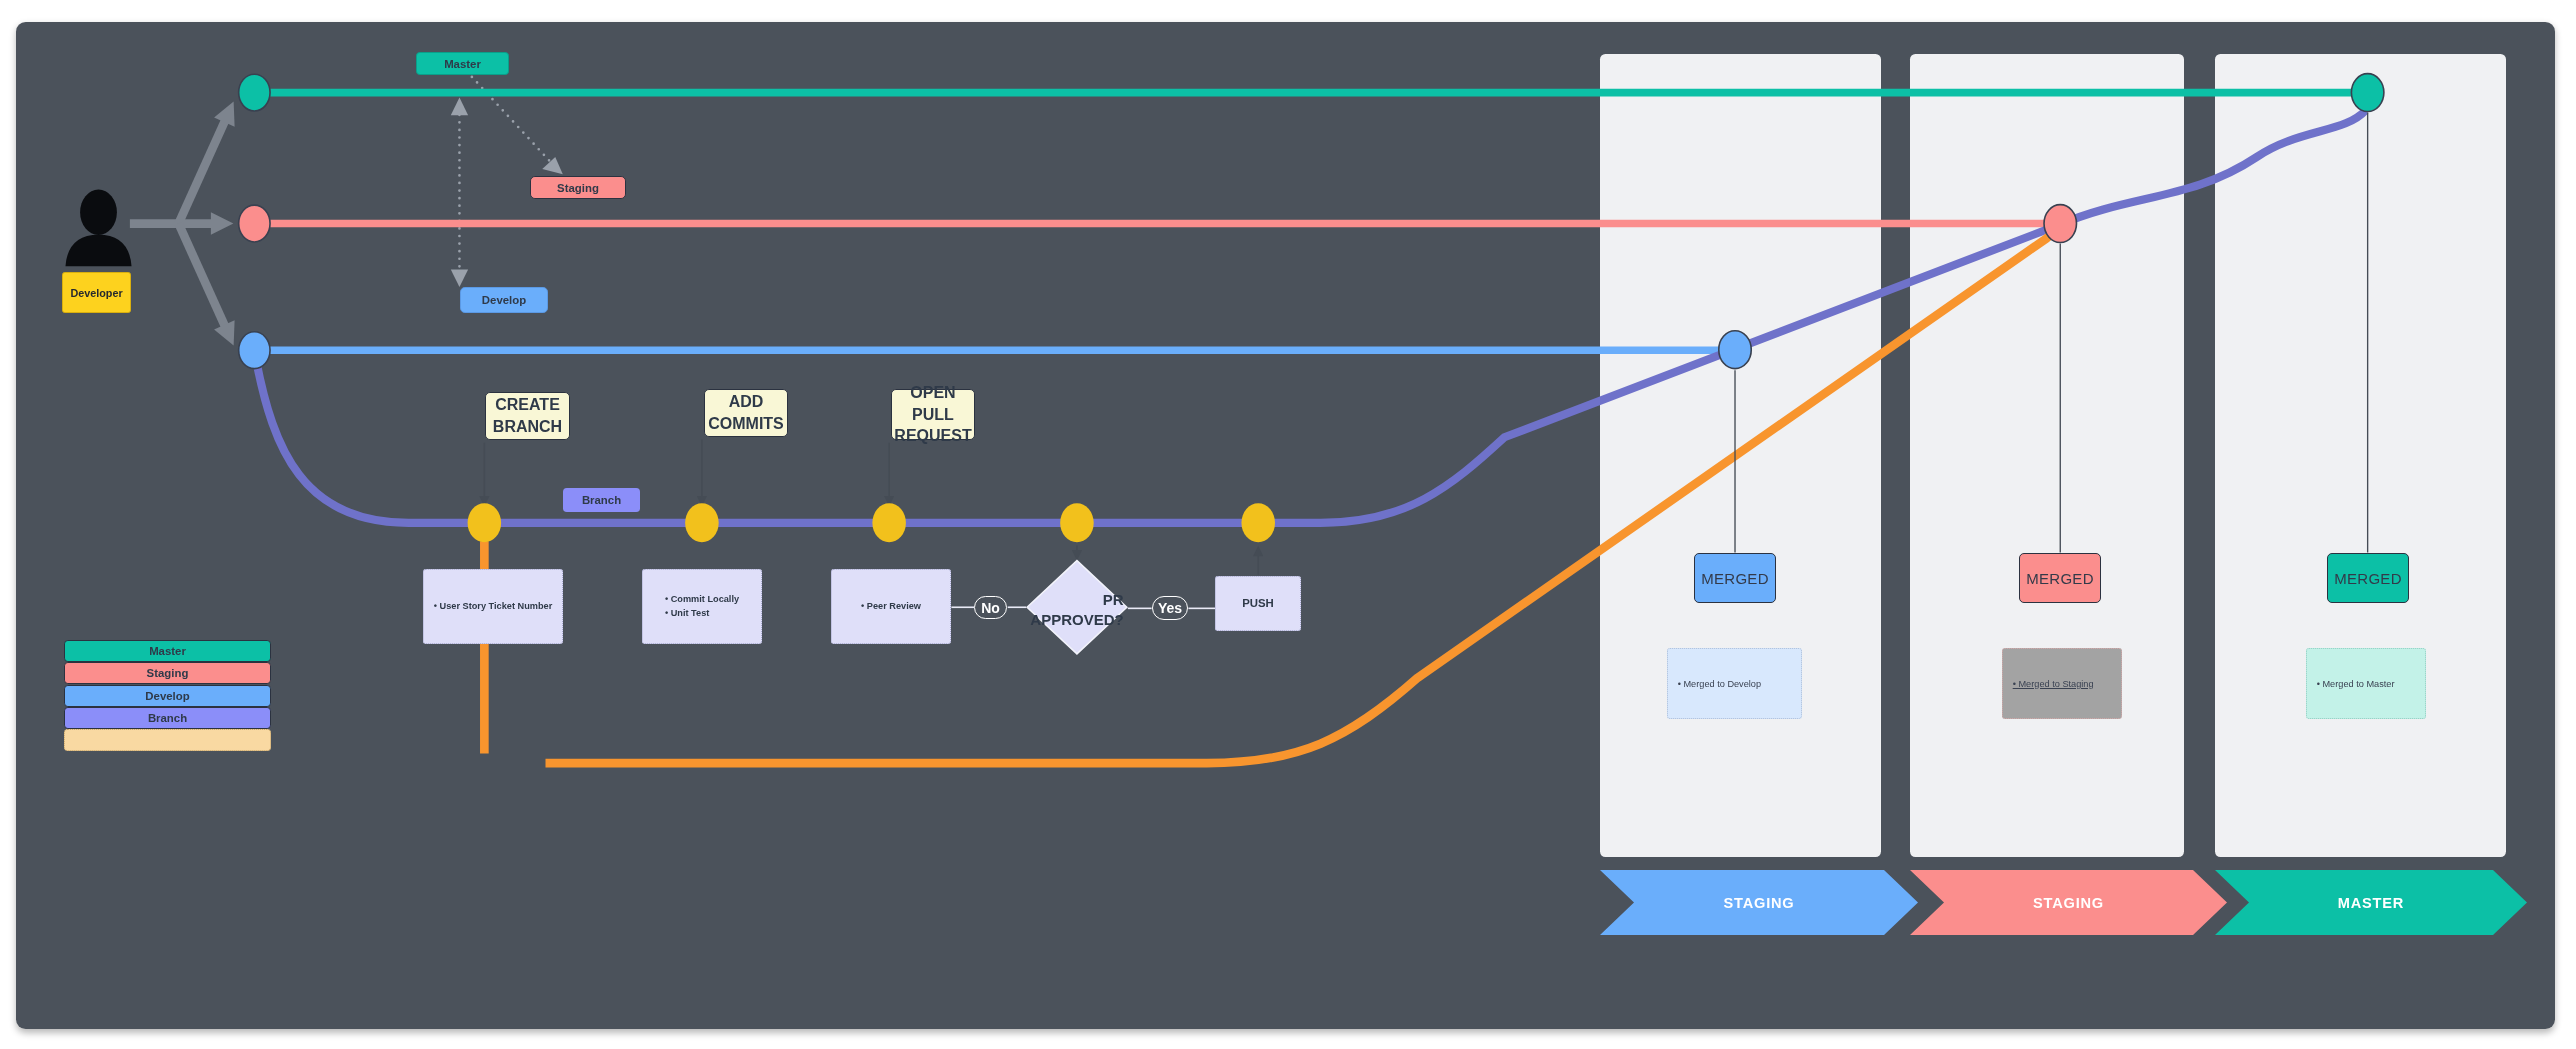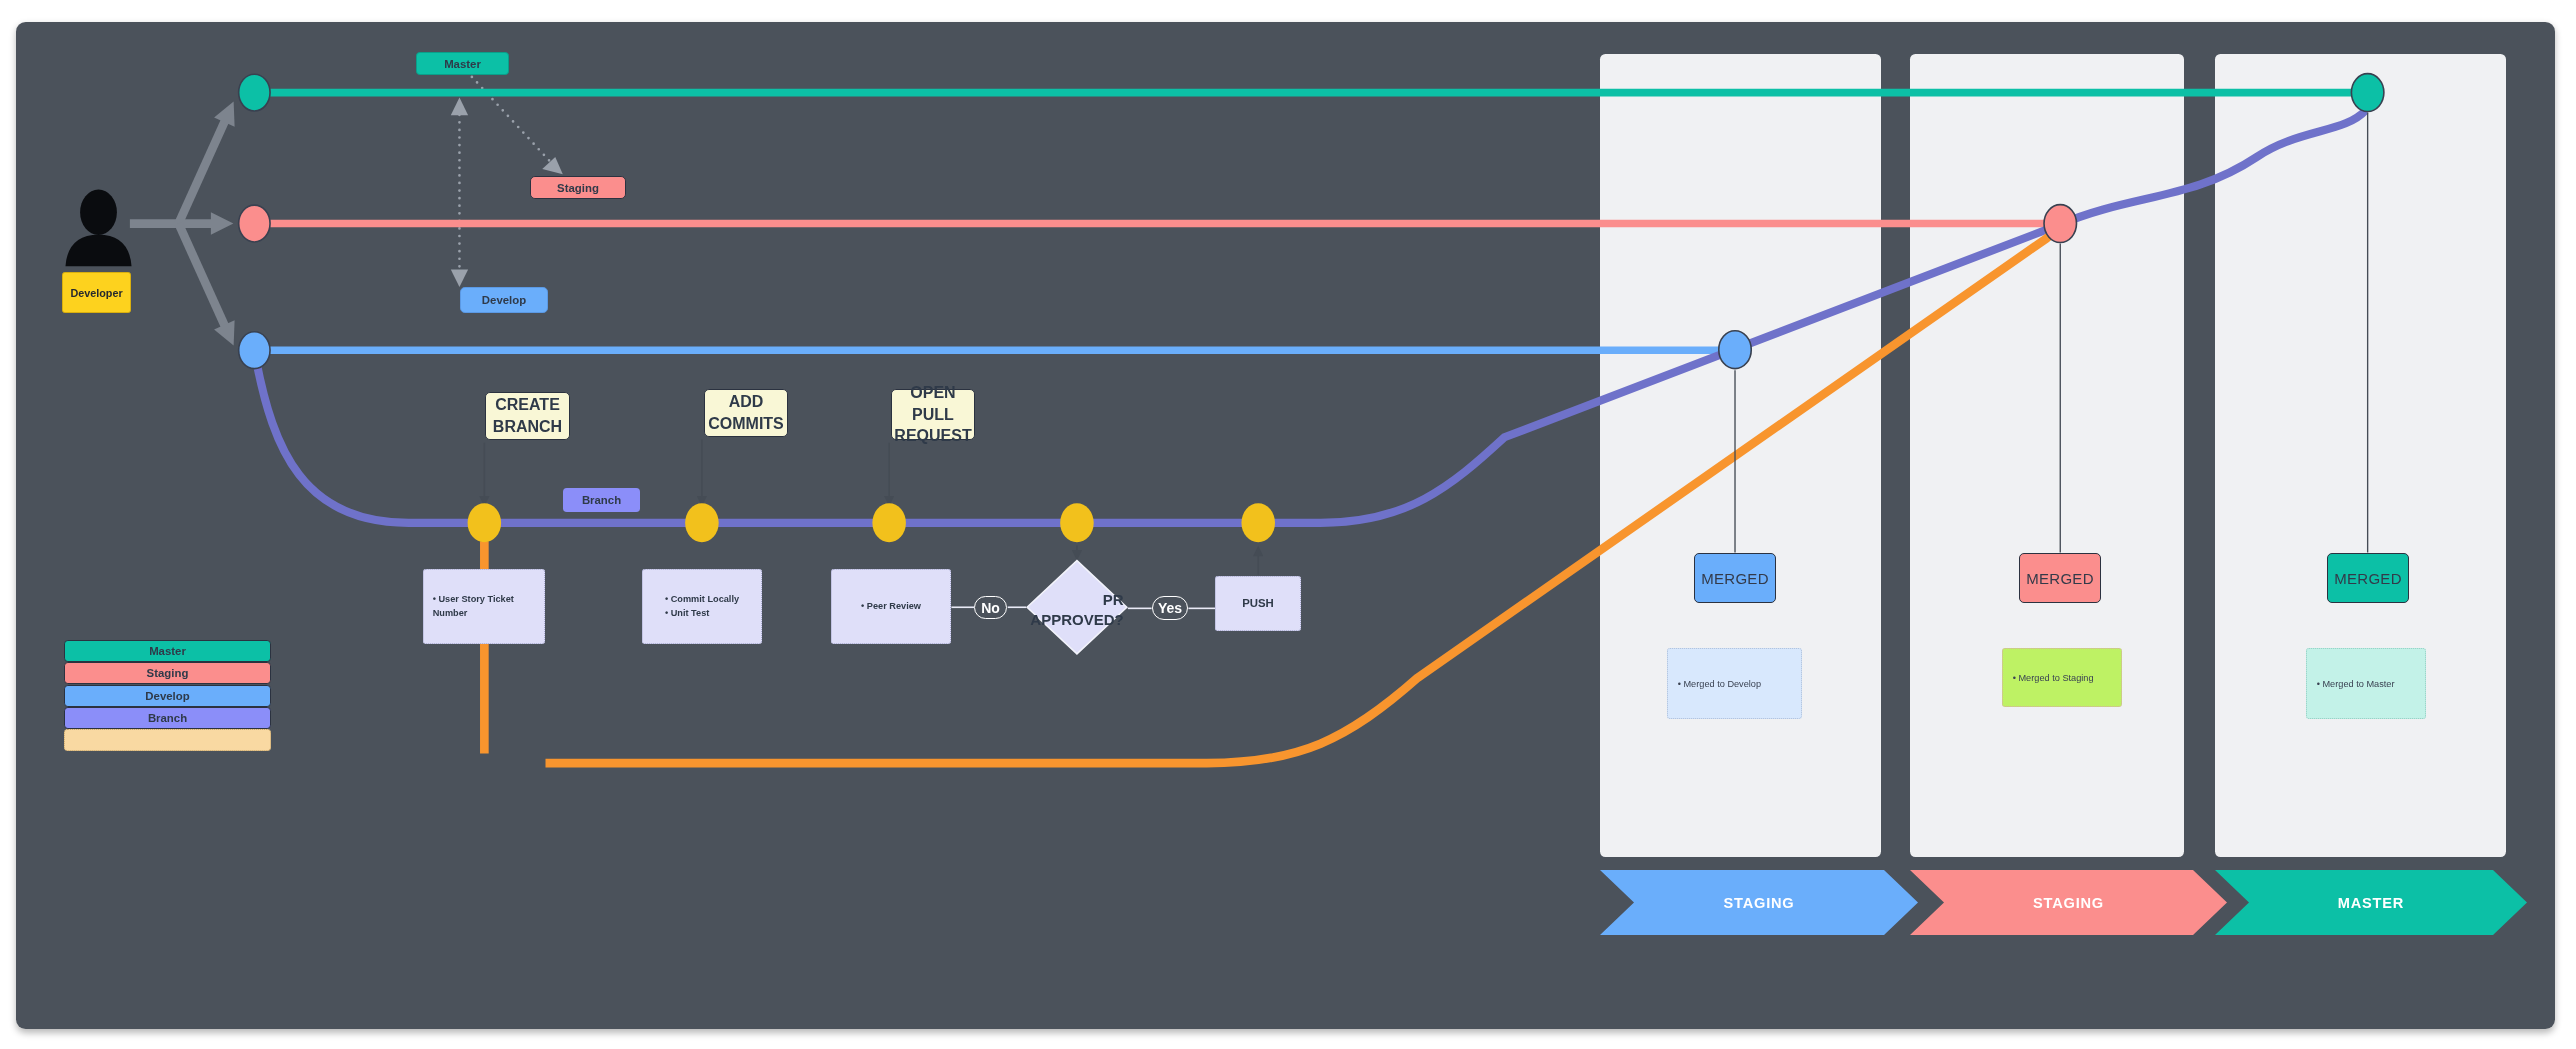--- a/index.html
+++ b/index.html
@@ -134,21 +134,21 @@
   <div class="abs node chip chip-master" style="left:416px;top:52px;width:93px;height:23px;">Master</div>
   <div class="abs node chip chip-staging" style="left:530px;top:176px;width:96px;height:23px;">Staging</div>
   <div class="abs node chip chip-develop" style="left:460px;top:287px;width:88px;height:26px;">Develop</div>
   <div class="abs node chip chip-branch" style="left:563px;top:488px;width:77px;height:24px;">Branch</div>
 
   <div class="abs node step" style="left:441px;top:392px;width:85px;height:48px;">CREATE BRANCH</div>
   <div class="abs node step" style="left:660px;top:389px;width:84px;height:48px;">ADD COMMITS</div>
   <div class="abs node step" style="left:847px;top:389px;width:84px;height:51px;">OPEN PULL REQUEST</div>
   <div class="abs node lav" style="left:1215px;top:576px;width:86px;height:55px;font-size:11.4px;">PUSH</div>
 
-  <div class="abs node lav" style="left:423px;top:569px;width:122px;height:75px;">
+  <div class="abs node lav" style="left:423px;top:569px;width:140px;height:75px;">
     <div class="inner">• User Story Ticket Number</div>
   </div>
   <div class="abs node lav" style="left:642px;top:569px;width:120px;height:75px;">
     <div class="inner">
       <div>• Commit Locally</div>
       <div>• Unit Test</div>
     </div>
   </div>
   <div class="abs node lav" style="left:831px;top:569px;width:120px;height:75px;">
     <div class="inner">• Peer Review</div>
@@ -163,21 +163,21 @@
   <div class="abs legend-row" style="top:662px;background:#fb8e8d;border:1.1px solid #2b3240;">Staging</div>
   <div class="abs legend-row" style="top:685px;background:#6aaefb;border:1.1px solid #2b3240;">Develop</div>
   <div class="abs legend-row" style="top:707px;background:#8b8ef9;border:1.1px solid #2b3240;">Branch</div>
   <div class="abs legend-row" style="top:729px;background:#f9d9a2;border:1.1px dotted #c3a062;"></div>
 
   <div class="abs node merged" style="left:1694px;top:553px;width:82px;height:50px;background:#6aaefb;">MERGED</div>
   <div class="abs node merged" style="left:2019px;top:553px;width:82px;height:50px;background:#fb8e8d;">MERGED</div>
   <div class="abs node merged" style="left:2327px;top:553px;width:82px;height:50px;background:#0cc0a6;">MERGED</div>
 
   <div class="abs mnote" style="left:1667px;top:648px;width:135px;height:71px;background:#d8e8fd;border:1.1px dotted #a9bcd8;z-index:3;">• Merged to Develop</div>
-  <div class="abs mnote" style="left:2002px;top:648px;width:120px;height:59px;background:#bef264;border:1.1px dotted #d8a9a9;z-index:3;">• Merged to Staging</div>
+  <div class="abs mnote" style="left:2002px;top:648px;width:120px;height:71px;background:#a3a3a3;border:1.1px dotted #d8a9a9;z-index:3;text-decoration:underline;">• Merged to Staging</div>
   <div class="abs mnote" style="left:2306px;top:648px;width:120px;height:71px;background:#c3f2e8;border:1.1px dotted #8fccc0;z-index:3;">• Merged to Master</div>
 
   <div class="abs chev" style="left:1600px;width:318px;background:#6aaefb;">STAGING</div>
   <div class="abs chev" style="left:1910px;width:317px;background:#fb8e8d;">STAGING</div>
   <div class="abs chev" style="left:2215px;width:312px;background:#0cc0a6;">MASTER</div>
 
 </div>
 
 
 </body></html>

